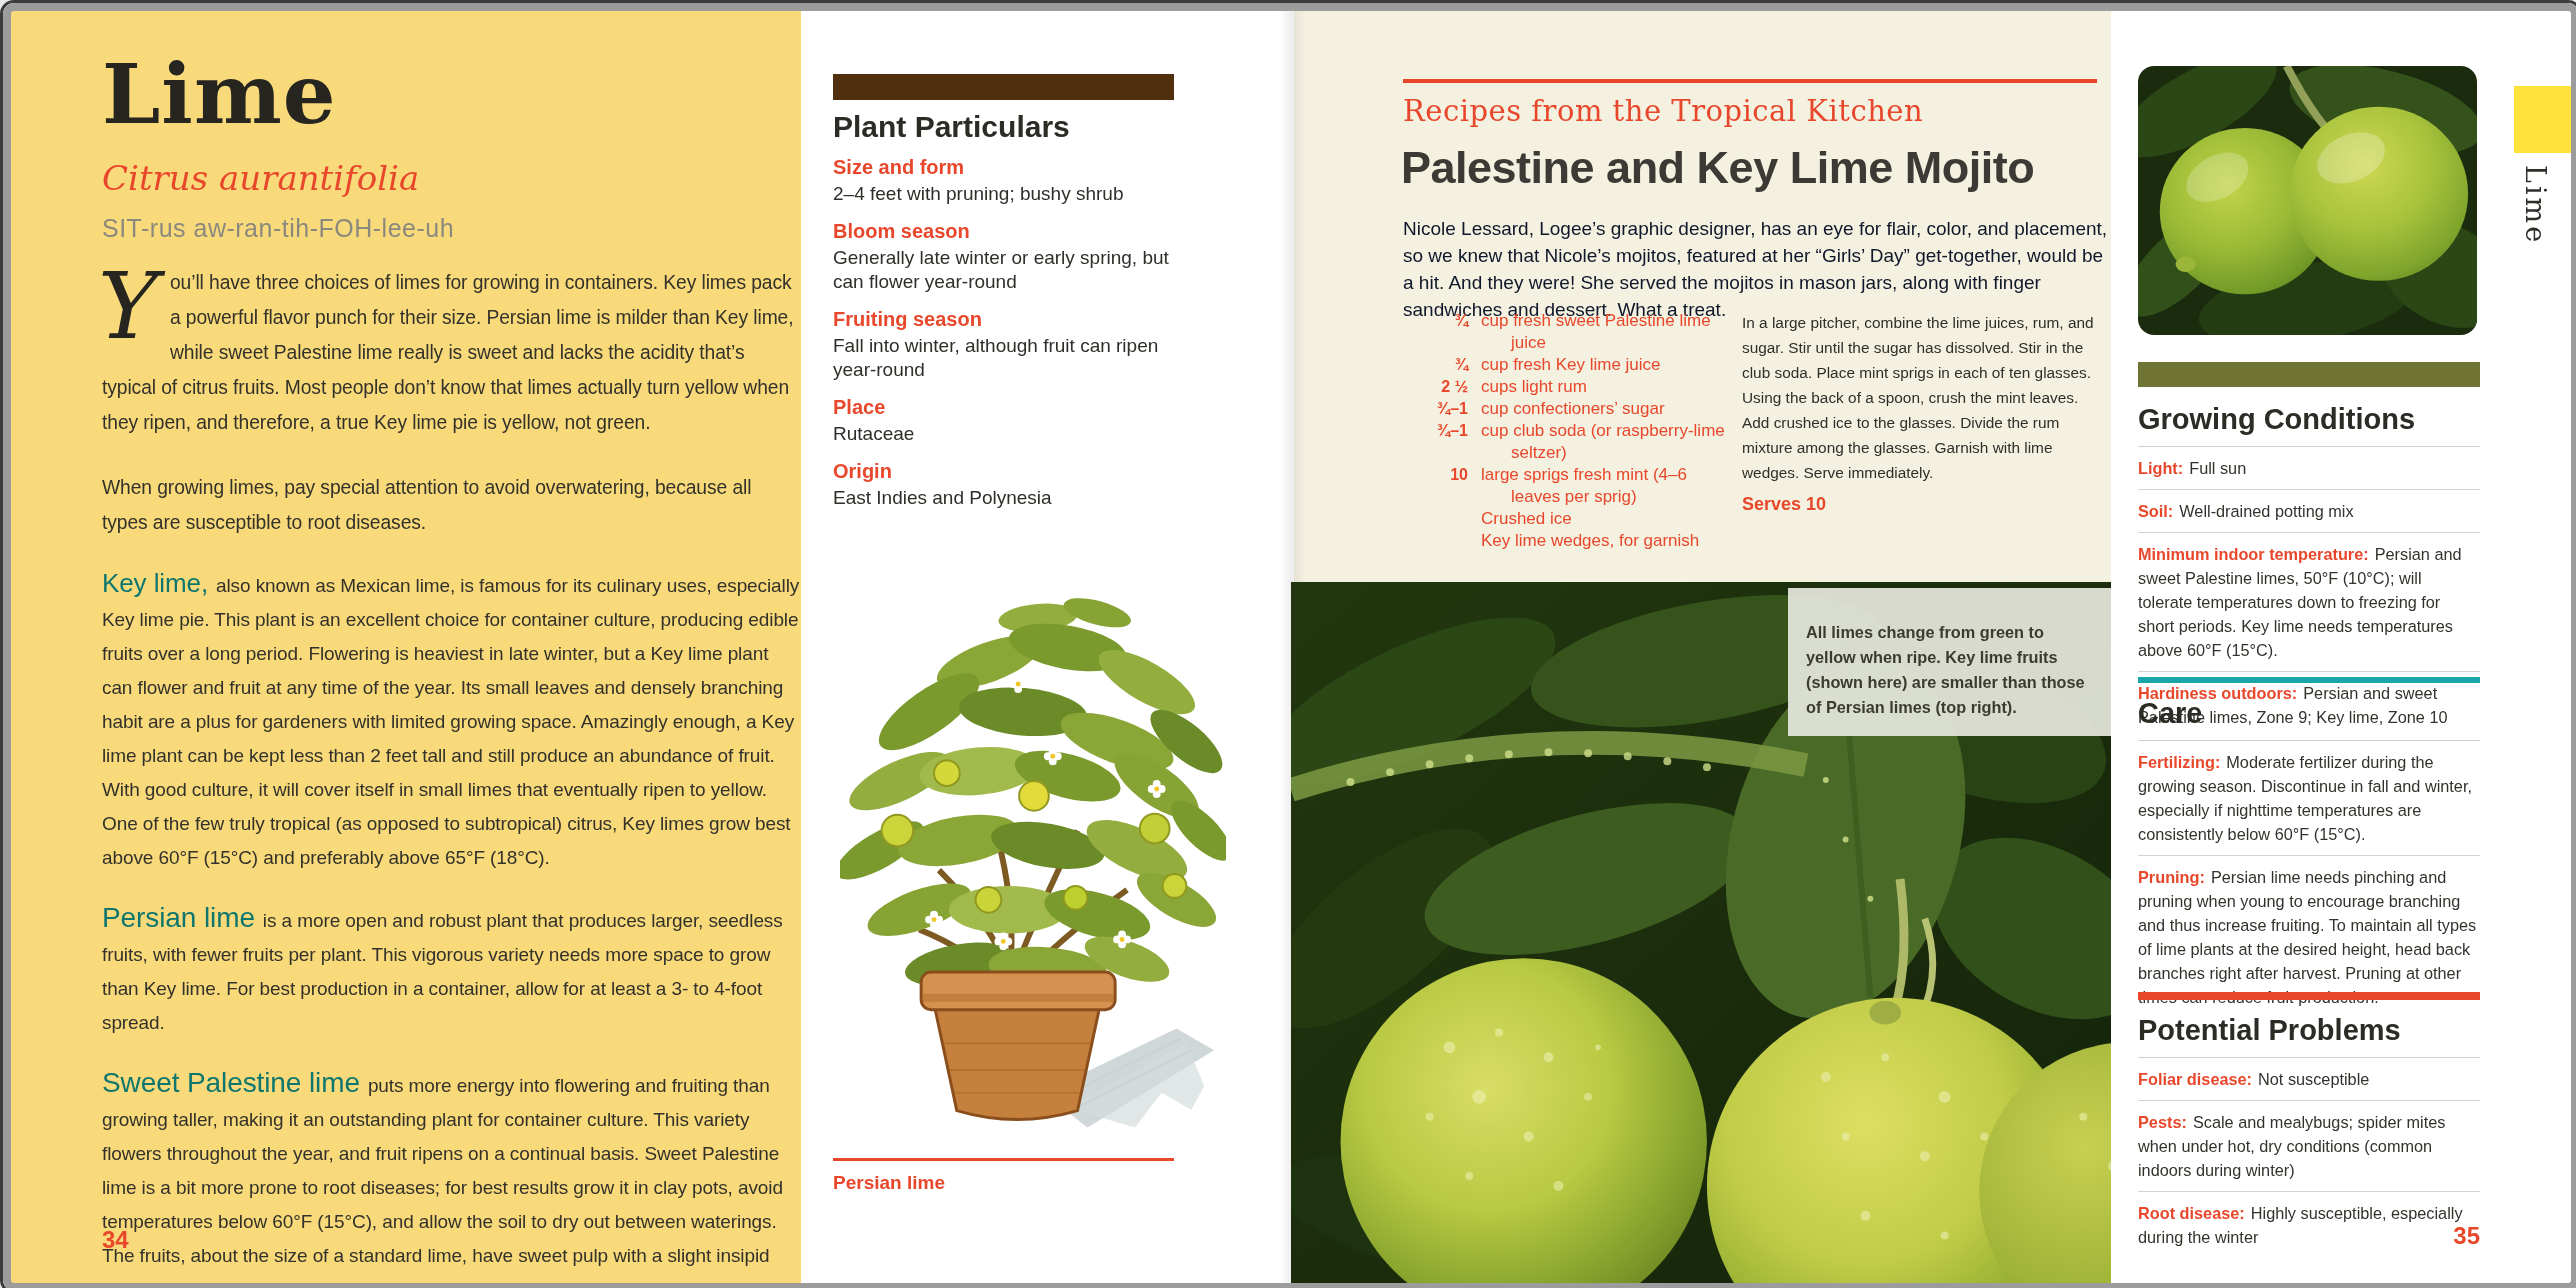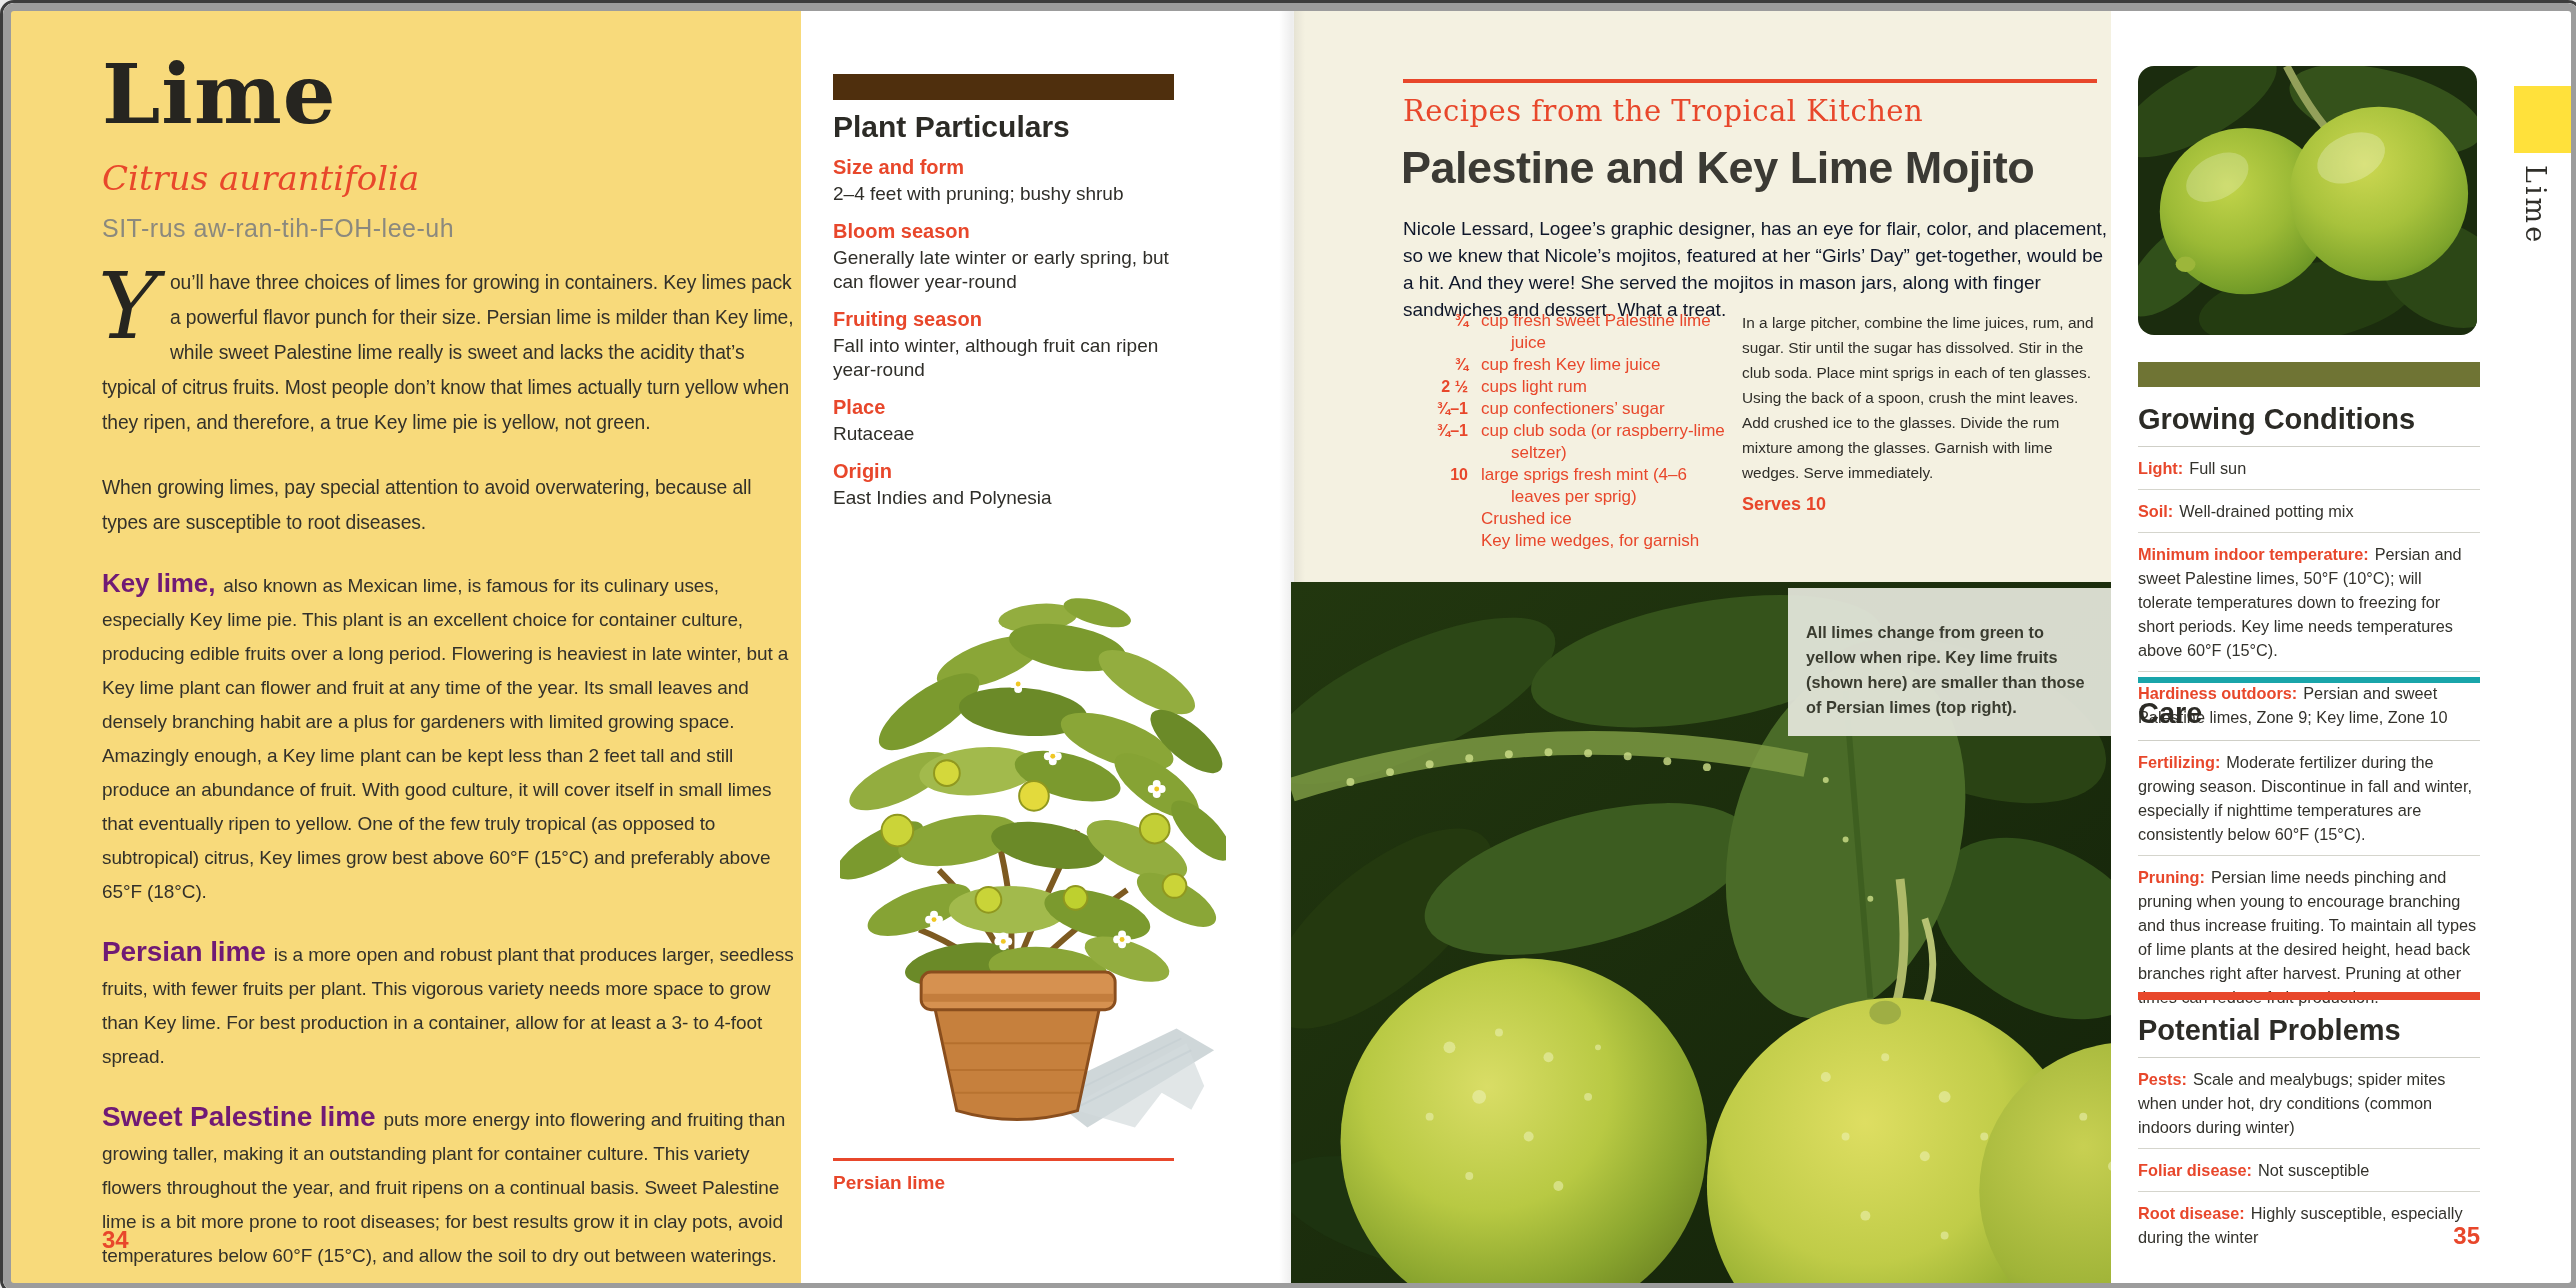--- a/index.html
+++ b/index.html
@@ -18,21 +18,21 @@
   .lp-title{font-family:"DejaVu Serif",serif;font-size:83px;line-height:95px;font-weight:600;
     letter-spacing:1px;color:#262520;margin:0;}
   .lp-species{margin-top:16px;font-family:"DejaVu Serif",serif;font-style:italic;font-size:34px;color:#E8472B;}
   .lp-pron{margin-top:16px;font-size:25px;letter-spacing:0.5px;color:#8B897E;}
   .lp-body{font-size:19px;line-height:34px;letter-spacing:-0.1px;color:#33312a;}
   .lp-intro{margin-top:22px;font-size:19.3px;line-height:35px;}
   .dropcap{float:left;font-family:"DejaVu Serif",serif;font-style:italic;font-size:91px;
     line-height:71px;margin:6px 12px 0 -4px;color:#262520;}
   .lp-para2{margin-top:30px;font-size:19.3px;line-height:35px;}
   .lp-section{margin-top:26px;}
-  .lead{color:#701a75;margin-right:8px;font-weight:bold;}
+  .lead{color:#0f766e;margin-right:8px;}
   .lead-sm{font-size:26px;}
   .lead-lg{font-size:28px;}
   .lp-pageno{position:absolute;left:91px;top:1215px;color:#E8472B;font-weight:bold;font-size:24px;}
 
   
   .pp-bar{position:absolute;left:830px;top:71px;width:341px;height:26px;background:#4F2F0D;}
   .pp-heading{position:absolute;left:830px;top:107px;font-size:30px;font-weight:bold;color:#2c2b26;}
   .pp-list{position:absolute;left:830px;top:153px;width:353px;}
   .pp-item{margin-bottom:14px;}
   .pp-label{display:block;font-size:20px;font-weight:bold;color:#E8472B;margin-bottom:3px;}
@@ -411,22 +411,22 @@
   <div class="rc-block rc-care">
     <div class="rc-topbar teal"></div>
     <div class="rc-heading">Care</div>
     <div class="rc-item"><span class="rc-label">Fertilizing:</span><span>Moderate fertilizer during the growing season. Discontinue in fall and winter, especially if nighttime temperatures are consistently below 60°F (15°C).</span></div>
     <div class="rc-item"><span class="rc-label">Pruning:</span><span>Persian lime needs pinching and pruning when young to encourage branching and thus increase fruiting. To maintain all types of lime plants at the desired height, head back branches right after harvest. Pruning at other times can reduce fruit production.</span></div>
   </div>
 
   <div class="rc-block rc-problems">
     <div class="rc-topbar redbar"></div>
     <div class="rc-heading">Potential Problems</div>
+    <div class="rc-item"><span class="rc-label">Foliar disease:</span><span>Not susceptible</span></div>
     <div class="rc-item"><span class="rc-label">Pests:</span><span>Scale and mealybugs; spider mites when under hot, dry conditions (common indoors during winter)</span></div>
-    <div class="rc-item"><span class="rc-label">Foliar disease:</span><span>Not susceptible</span></div>
     <div class="rc-item"><span class="rc-label">Root disease:</span><span>Highly susceptible, especially during the winter</span></div>
   </div>
 
   <div class="rp-pageno">35</div>
 
   <div class="edge-tab"></div>
   <div class="edge-label">Lime</div>
 
   <div class="fold"></div>
   <div class="frame"></div>

